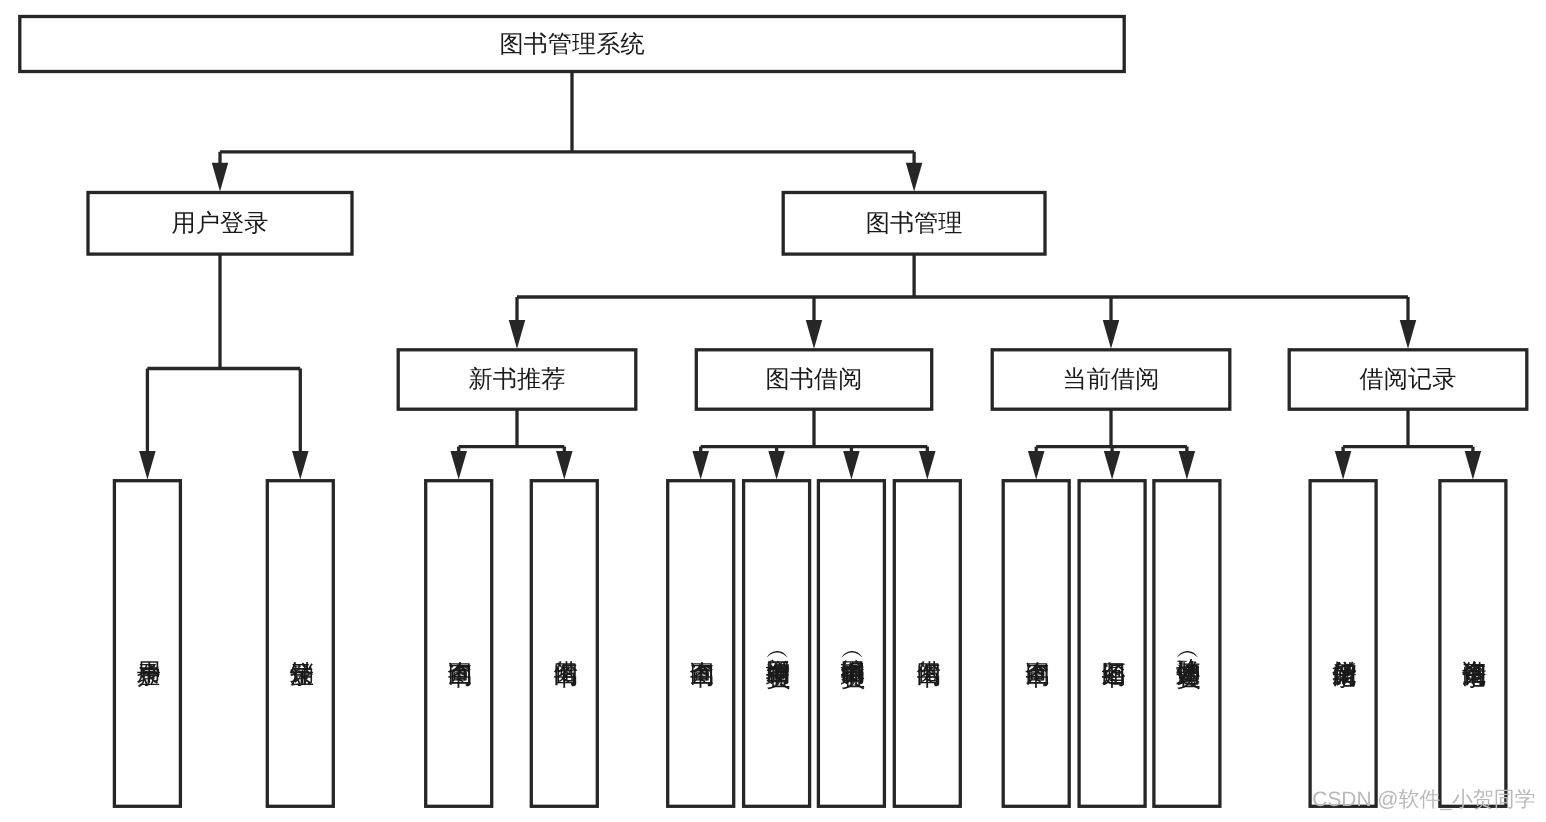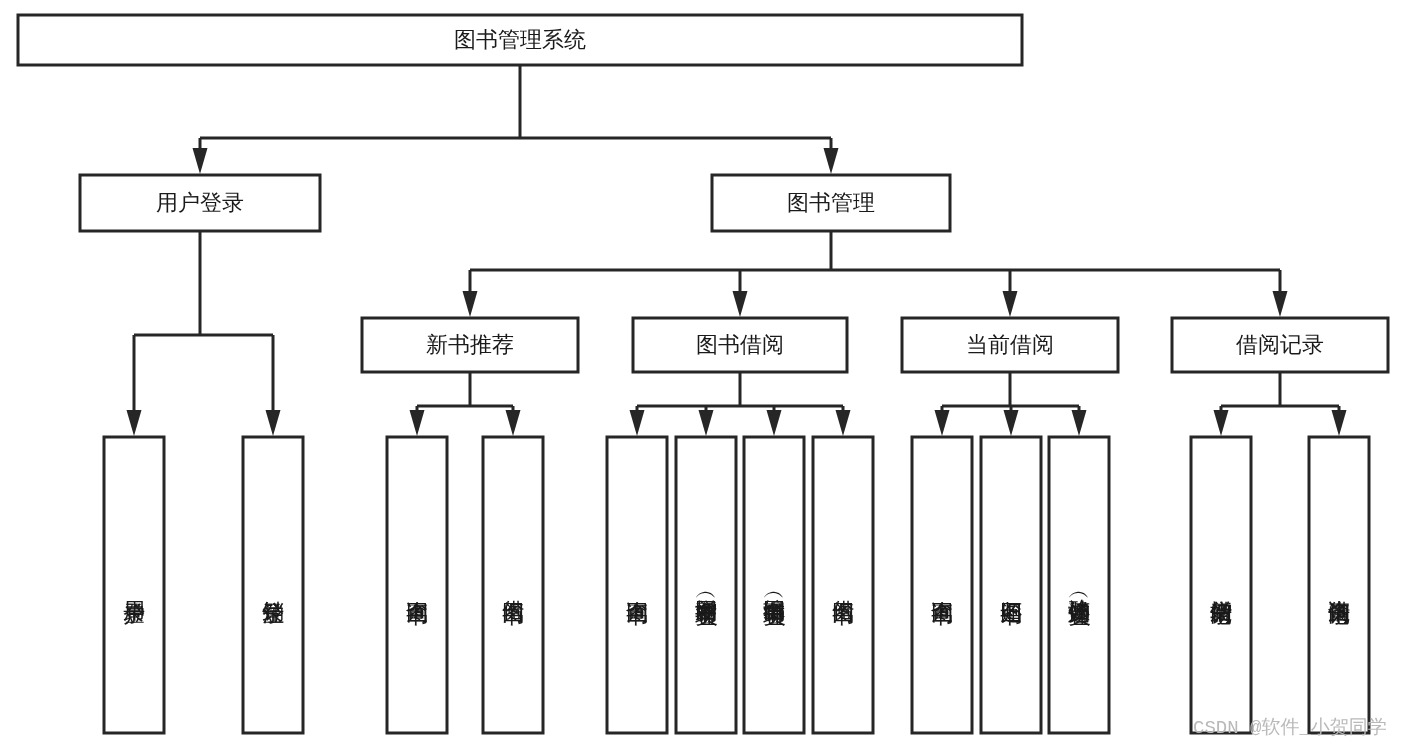--- a/index.html
+++ b/index.html
@@ -61,21 +61,21 @@
     letter-spacing: 1px;
     display: flex;
     align-items: center;
     justify-content: center;
     text-align: center;
     white-space: nowrap;
     pointer-events: none;
   }
   .watermark {
     position: absolute;
-    font-family: Liberation Mono, monospace;
+    font-family: Liberation Sans, sans-serif;
     font-size: 19px;
     color: #b9b9b9;
     white-space: nowrap;
   }
 </style>
 </head>
 <body>
 
 <div id="diagram-root">
 

